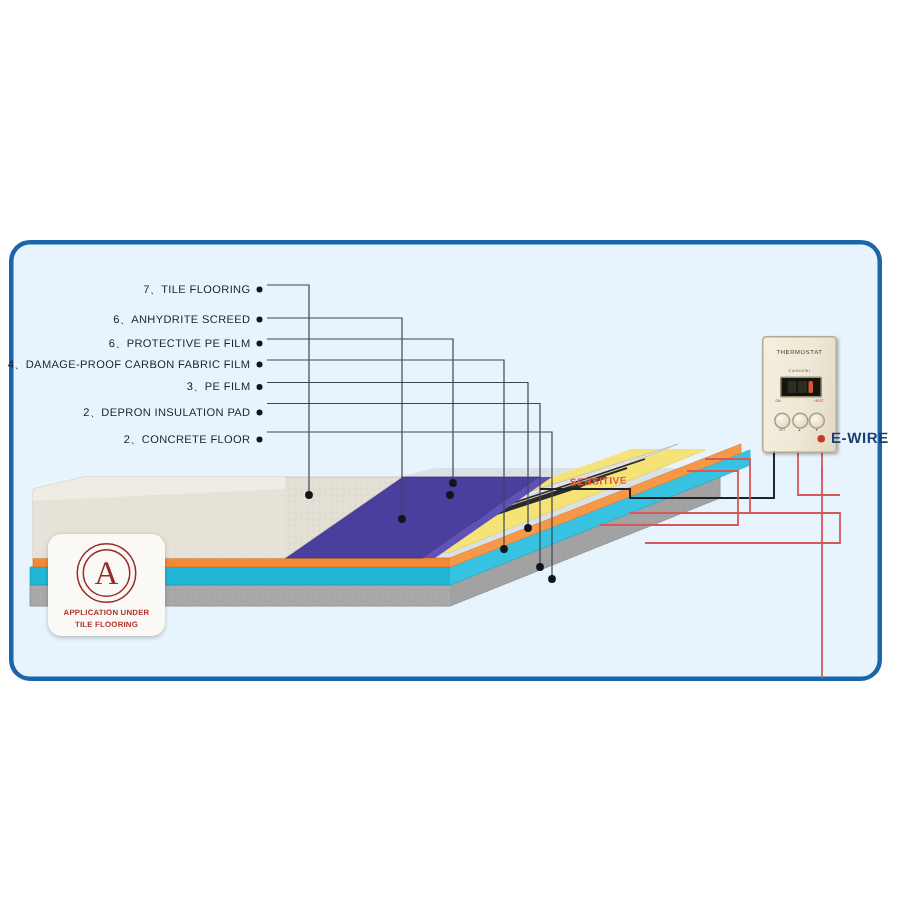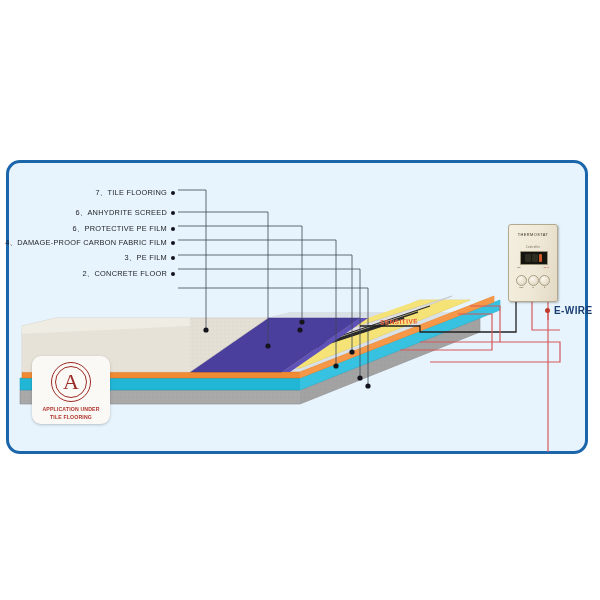--- a/index.html
+++ b/index.html
@@ -77,21 +77,21 @@
     background:radial-gradient(circle at 35% 30%,#fbf7ec,#d9d0b8);
     border:.6px solid #a99e84;position:relative;
   }
   .tbtn-lab{
     position:absolute;left:0;top:10px;width:100%;text-align:center;
     font-size:2.2px;color:#6d6350;
   }
 
   
   .ewire{
-    position:absolute;left:545px;top:305px;display:flex;align-items:center;gap:4px;
+    position:absolute;left:545px;top:287px;display:flex;align-items:center;gap:4px;
   }
   .ewire-dot{width:5px;height:5px;border-radius:50%;background:#c0392b;}
   .ewire-text{
     font-size:10px;font-weight:bold;color:#1b3f73;letter-spacing:.4px;
   }
 
   
   .badge{
     position:absolute;left:32px;top:356px;width:78px;height:68px;
     background:#fbf9f5;border-radius:9px;
@@ -242,20 +242,24 @@
       <span class="lab-dot"></span>
     </div>
     <div class="lab-row" style="height:14px">
       <span class="lab-text">4、DAMAGE-PROOF CARBON FABRIC FILM</span>
       <span class="lab-dot"></span>
     </div>
     <div class="lab-row" style="height:15px">
       <span class="lab-text">3、PE FILM</span>
       <span class="lab-dot"></span>
     </div>
+    <div class="lab-row" style="height:19px">
+      <span class="lab-text">2、DEPRON INSULATION PAD</span>
+      <span class="lab-dot"></span>
+    </div>
     <div class="lab-row">
       <span class="lab-text">2、CONCRETE FLOOR</span>
       <span class="lab-dot"></span>
     </div>
   </div>
 
   <div class="sensitive">SENSITIVE</div>
 
   <div class="thermo">
     <div class="thermo-title">THERMOSTAT</div>

